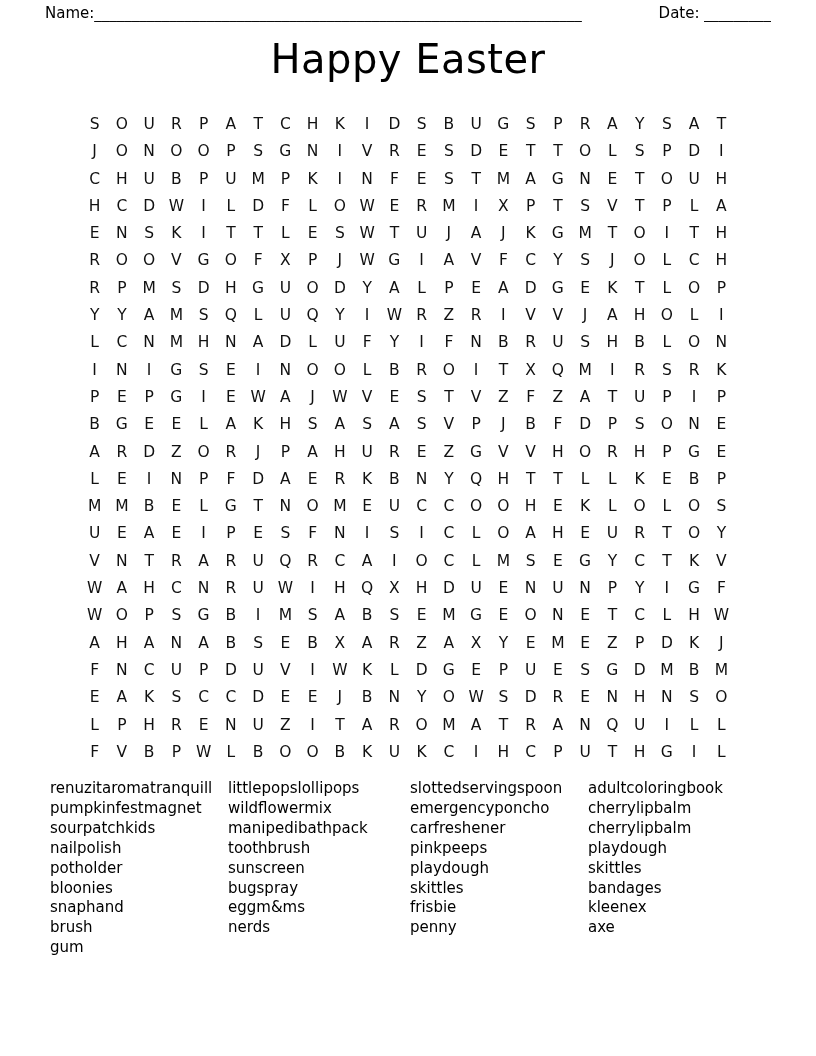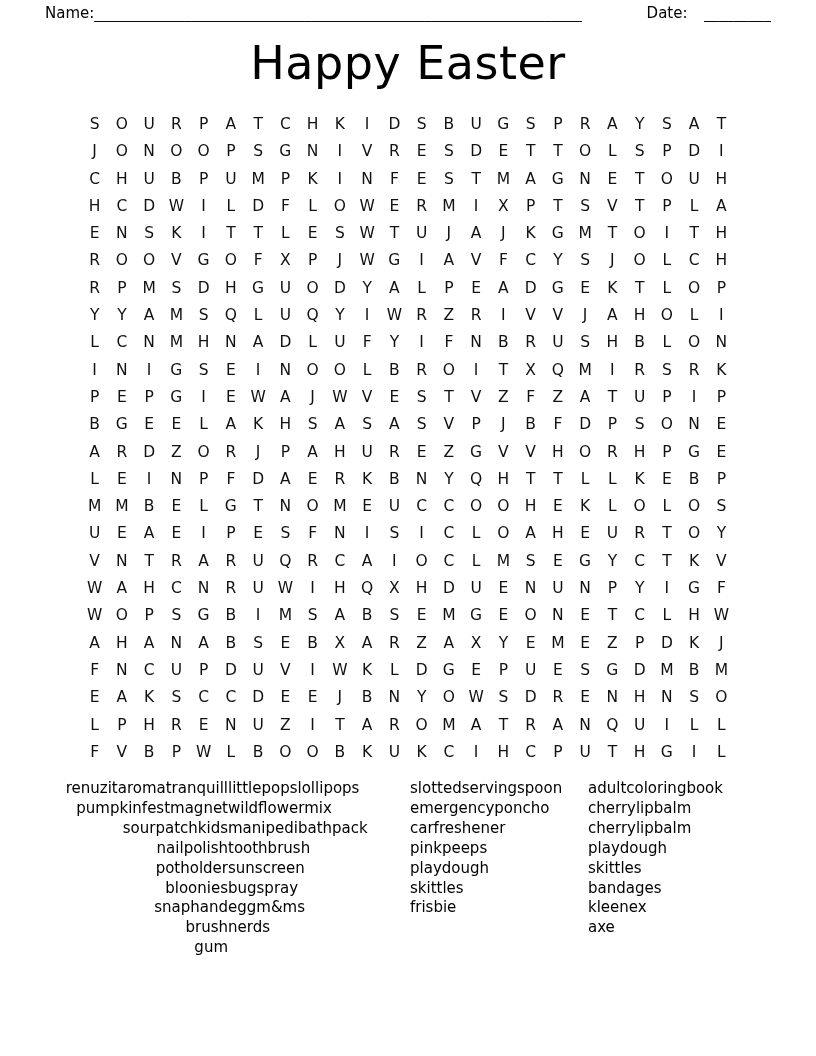--- a/index.html
+++ b/index.html
@@ -20,30 +20,30 @@
     width: 726px;
     display: flex;
     align-items: flex-end;
     font-size: 15px;
     padding-top: 4px;
     white-space: nowrap;
   }
   .hdr-label { flex: 0 0 auto; }
   .hdr-line { flex: 0 1 auto; overflow: hidden; letter-spacing: 0; }
   .hdr-gap { flex: 1 1 auto; min-width: 24px; }
-  .date-label { flex: 0 0 auto; margin-right: 16px; }
+  .date-label { flex: 0 0 auto; margin-right: 4px; }
 
   
   .title {
     position: absolute;
     top: 36px;
     left: 0;
     width: 816px;
     text-align: center;
-    font-size: 46px;
+    font-size: 40px;
     font-weight: 400;
     letter-spacing: 0.5px;
   }
 
   
   .grid {
     position: absolute;
     top: 111px;
     left: 81px;
     width: 654px;
@@ -61,21 +61,21 @@
 
   
   .word-list {
     position: absolute;
     top: 779px;
     left: 50px;
     width: 730px;
     display: flex;
   }
   .word-col { flex: 0 0 auto; }
-  .word-col-1 { width: 178px; text-align: right; }
+  .word-col-1 { width: 178px; }
   .word-col-2 { width: 182px; }
   .word-col-3 { width: 178px; }
   .word-col-4 { width: 180px; }
   .word {
     font-size: 15px;
     line-height: 19.9px;
     color: #000000;
     white-space: nowrap;
   }
 </style>
@@ -744,20 +744,21 @@
         <div class="word">nerds</div>
       </div>
       <div class="word-col word-col-3">
         <div class="word">slottedservingspoon</div>
         <div class="word">emergencyponcho</div>
         <div class="word">carfreshener</div>
         <div class="word">pinkpeeps</div>
         <div class="word">playdough</div>
         <div class="word">skittles</div>
         <div class="word">frisbie</div>
+        <div class="word">penny</div>
       </div>
       <div class="word-col word-col-4">
         <div class="word">adultcoloringbook</div>
         <div class="word">cherrylipbalm</div>
         <div class="word">cherrylipbalm</div>
         <div class="word">playdough</div>
         <div class="word">skittles</div>
         <div class="word">bandages</div>
         <div class="word">kleenex</div>
         <div class="word">axe</div>

